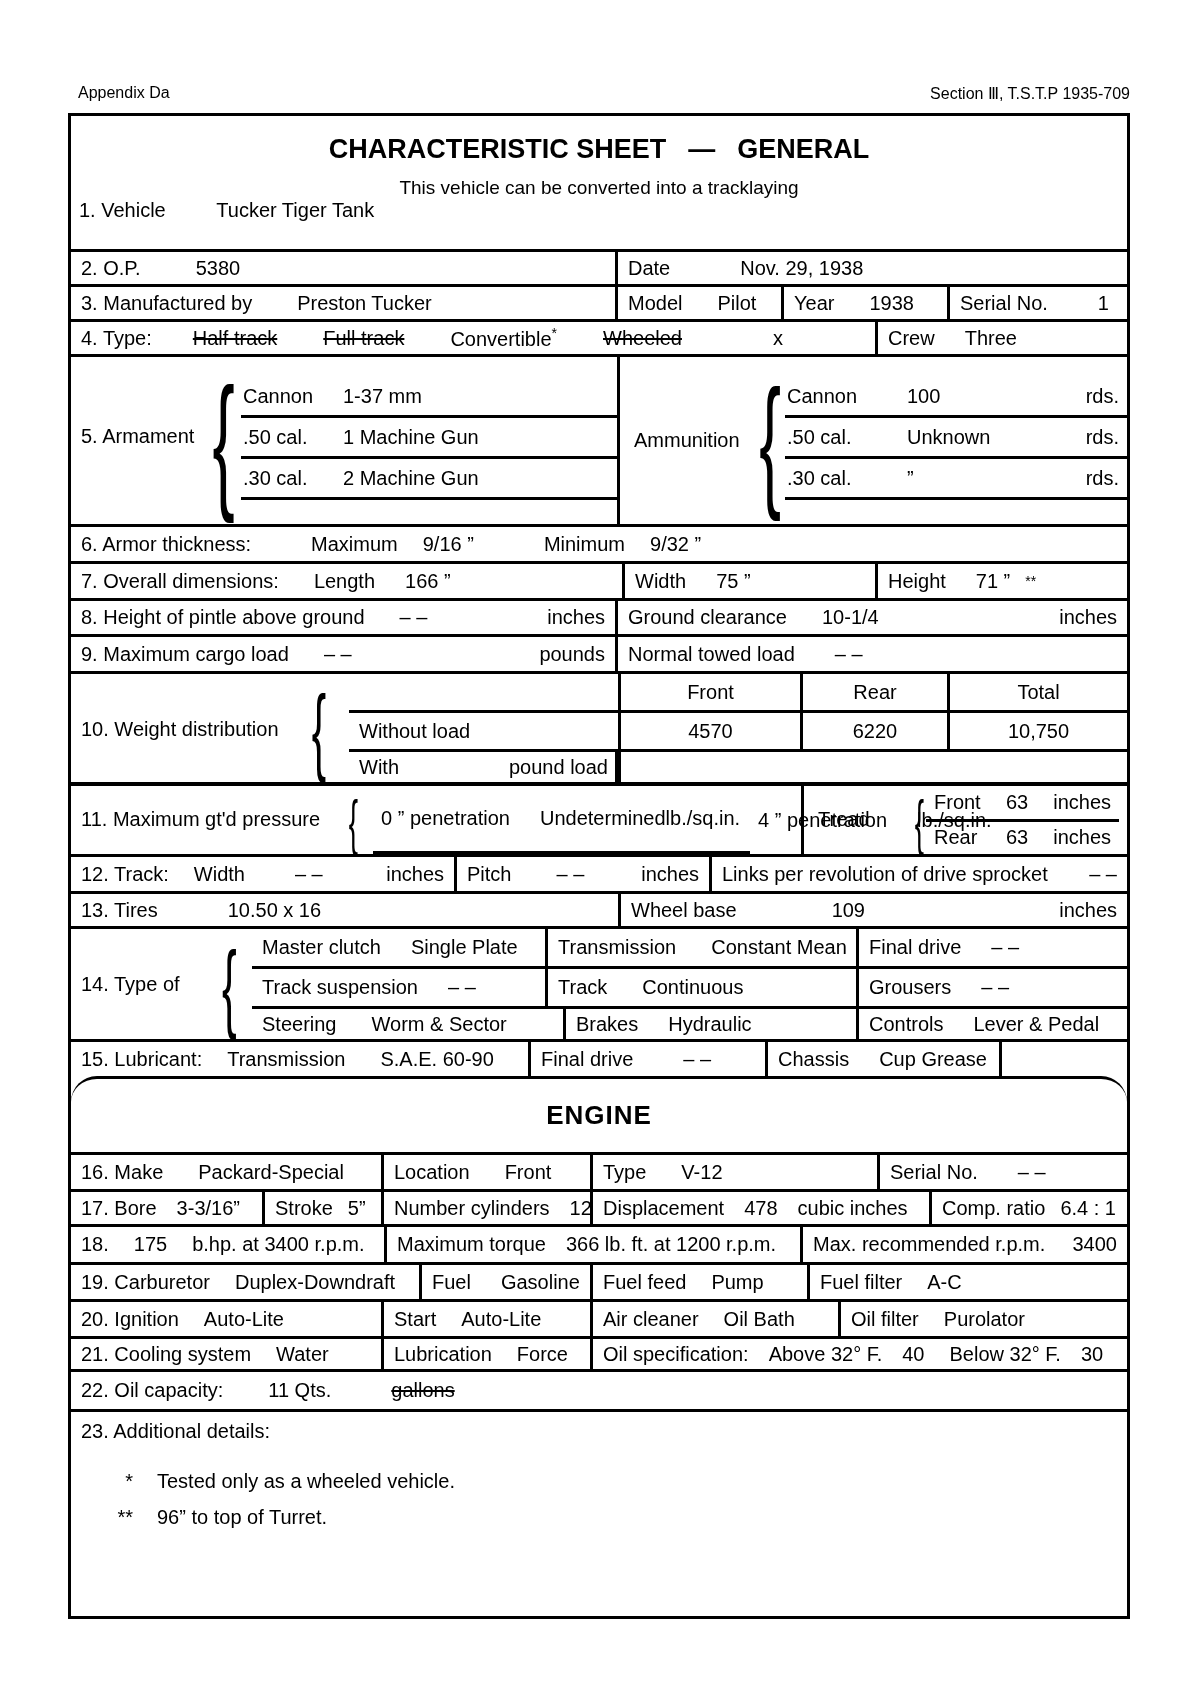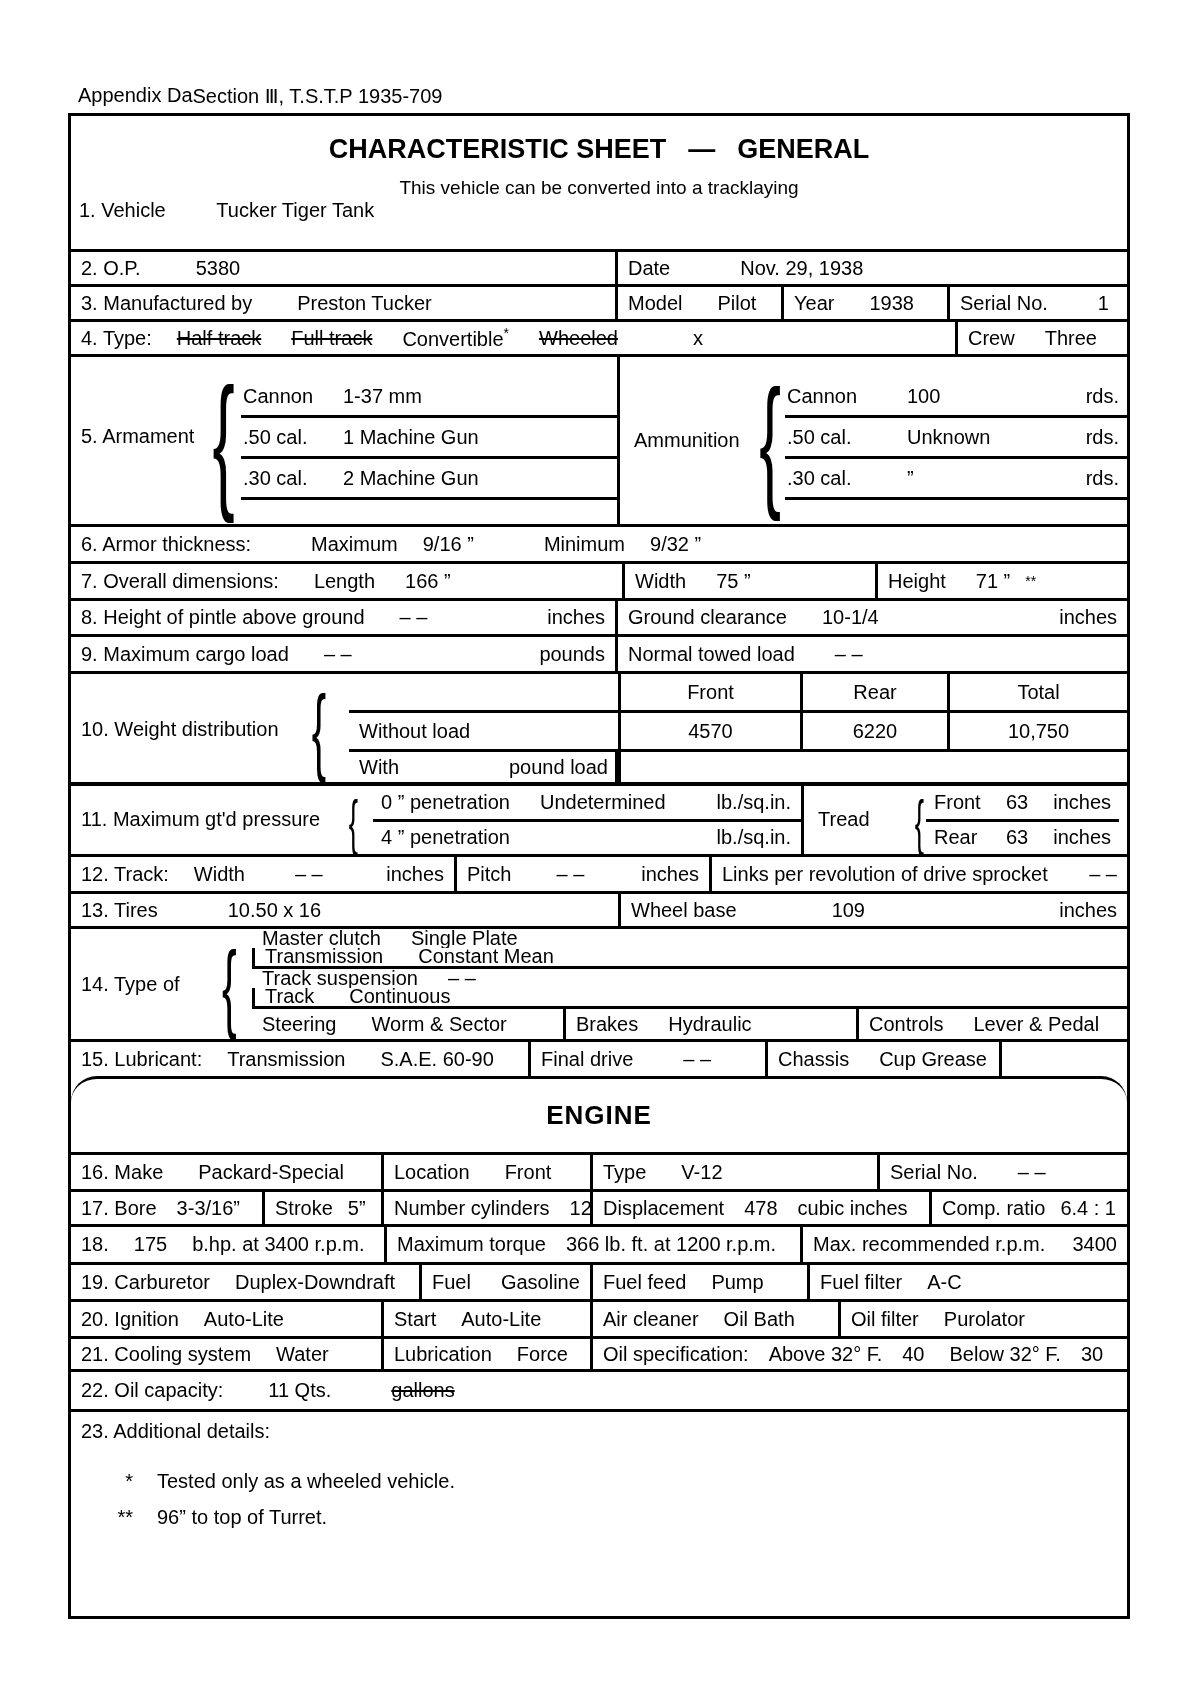--- a/index.html
+++ b/index.html
@@ -1,40 +1,40 @@
 <!DOCTYPE html>
 <html><head>
 <meta charset="utf-8">
 <style>
   html,body{margin:0;padding:0;background:#fff;}
   .page{position:relative;width:1191px;height:1683px;background:#ffffff;
         font-family:"Liberation Sans","DejaVu Sans",sans-serif;font-size:20px;color:#000;}
   .pagehead{position:absolute;top:84px;left:78px;width:1052px;display:flex;
-            font-size:20px;}
+            justify-content:space-between;font-size:16px;}
   .box{position:absolute;top:113px;left:68px;width:1062px;height:1506px;
        border:3px solid #000;box-sizing:border-box;display:flex;flex-direction:column;background:#fff;}
   .headarea{height:133px;box-sizing:border-box;}
   .title{text-align:center;margin-top:18px;font-size:27px;font-weight:bold;white-space:nowrap;}
   .dash{margin:0 22px;}
   .subtitle{text-align:center;margin-top:12px;font-size:19px;}
   .row1line{margin-top:0;padding-left:8px;}
   .row{display:flex;border-top:3px solid #000;box-sizing:border-box;align-items:stretch;position:relative;}
   .thick{border-top-width:4px;}
   .c{display:flex;align-items:center;padding:0 10px;box-sizing:border-box;min-width:0;white-space:nowrap;overflow:hidden;}
   .c + .c{border-left:3px solid #000;}
   .grow{flex:1;}
   .ctr{justify-content:center;}
   .h35{height:35px;}.h36{height:36px;}.h37{height:37px;}.h38{height:38px;}
   .h40{height:40px;}.h33{height:33px;}
   .r5{height:170px;}.r10{height:111px;}.r11{height:72px;}.r14{height:113px;}
   .engine{height:73px;display:flex;align-items:center;justify-content:center;
           font-weight:bold;font-size:26px;letter-spacing:1px;border-top:3px solid #000;border-radius:26px;}
   .r23{flex:1;display:block;padding:8px 10px 0 10px;box-sizing:border-box;}
   
-  .w544{width:544px;}.w166{width:166px;}.w804{width:884px;}.w546{width:546px;}
+  .w544{width:544px;}.w166{width:166px;}.w804{width:804px;gap:16px;}.w546{width:546px;}
   .w551{width:551px;}.w253{width:253px;}.w383{width:383px;}.w255{width:255px;}
   .w547{width:547px;}.w457{width:457px;}.w237{width:237px;}.w234{width:234px;}
   .w310{width:310px;}.w209{width:209px;}.w287{width:287px;}.w191{width:191px;border-radius:11px;}
   .w119{width:119px;}.w339{width:339px;}.w313{width:313px;}.w416{width:416px;}
   .w348{width:348px;border-radius:12px;}.w171{width:171px;}.w217{width:217px;}.w248{width:248px;}
   .w302{width:302px;}.w428{width:428px;}.w122{width:122px;}.w269{width:269px;}.w182{width:182px;}.w147{width:147px;}
   .w293{width:293px;}.w311{width:311px;}
   
   .g15{margin-left:15px;}.g20{margin-left:20px;}.g25{margin-left:25px;}.g30{margin-left:30px;}
   .g35{margin-left:35px;}.g40{margin-left:40px;}.g45{margin-left:45px;}.g50{margin-left:50px;}
@@ -67,35 +67,35 @@
   .wd-table{flex:1;display:flex;flex-direction:column;}
   .wd-row{display:flex;height:36px;}
   .wd-row.bb{border-bottom:3px solid #000;}
   .wd-row.last{flex:1;}
   .wd-c{display:flex;align-items:center;padding:0 10px;box-sizing:border-box;white-space:nowrap;}
   .wd-c + .wd-c{border-left:3px solid #000;}
   .wd-first{border-right:3px solid #000;}
   
   .p-left{position:relative;}
   .p-label{position:absolute;left:10px;top:22px;white-space:nowrap;}
-  .pen{display:flex;flex-direction:column;box-sizing:border-box;}
+  .pen{display:flex;flex-direction:row;box-sizing:border-box;}
   .pen-row{flex:1;display:flex;align-items:center;padding:0 10px 0 8px;white-space:nowrap;}
   .pen-row.bb{border-bottom:3px solid #000;}
   .tread-lab{border-left:3px solid #000;position:relative;}
   .t-word{position:absolute;left:14px;top:22px;}
   .tread{display:flex;flex-direction:column;box-sizing:border-box;padding-right:8px;}
   .tread-row{flex:1;display:flex;align-items:center;padding-left:8px;white-space:nowrap;}
   .tread-row.bb{border-bottom:3px solid #000;}
   .tname{display:inline-block;width:72px;}
   
   .t-left{width:181px;position:relative;}
   .t-label{position:absolute;left:10px;top:44px;white-space:nowrap;}
   .t-grid{flex:1;display:flex;flex-direction:column;}
   .t-row{display:flex;height:37px;}
-  .t-row.bb{border-bottom:3px solid #000;flex-direction:column;}
+  .t-row.bb{border-bottom:3px solid #000;}
   .t-row.last{flex:1;}
   .t-c{display:flex;align-items:center;padding:0 10px;box-sizing:border-box;white-space:nowrap;overflow:hidden;}
   .t-c + .t-c{border-left:3px solid #000;}
   
   .notes{margin-top:20px;}
   .note{display:flex;align-items:center;height:36px;}
   .mark{display:inline-block;width:52px;text-align:right;}
   .ntext{margin-left:24px;}
 </style>
 </head>

